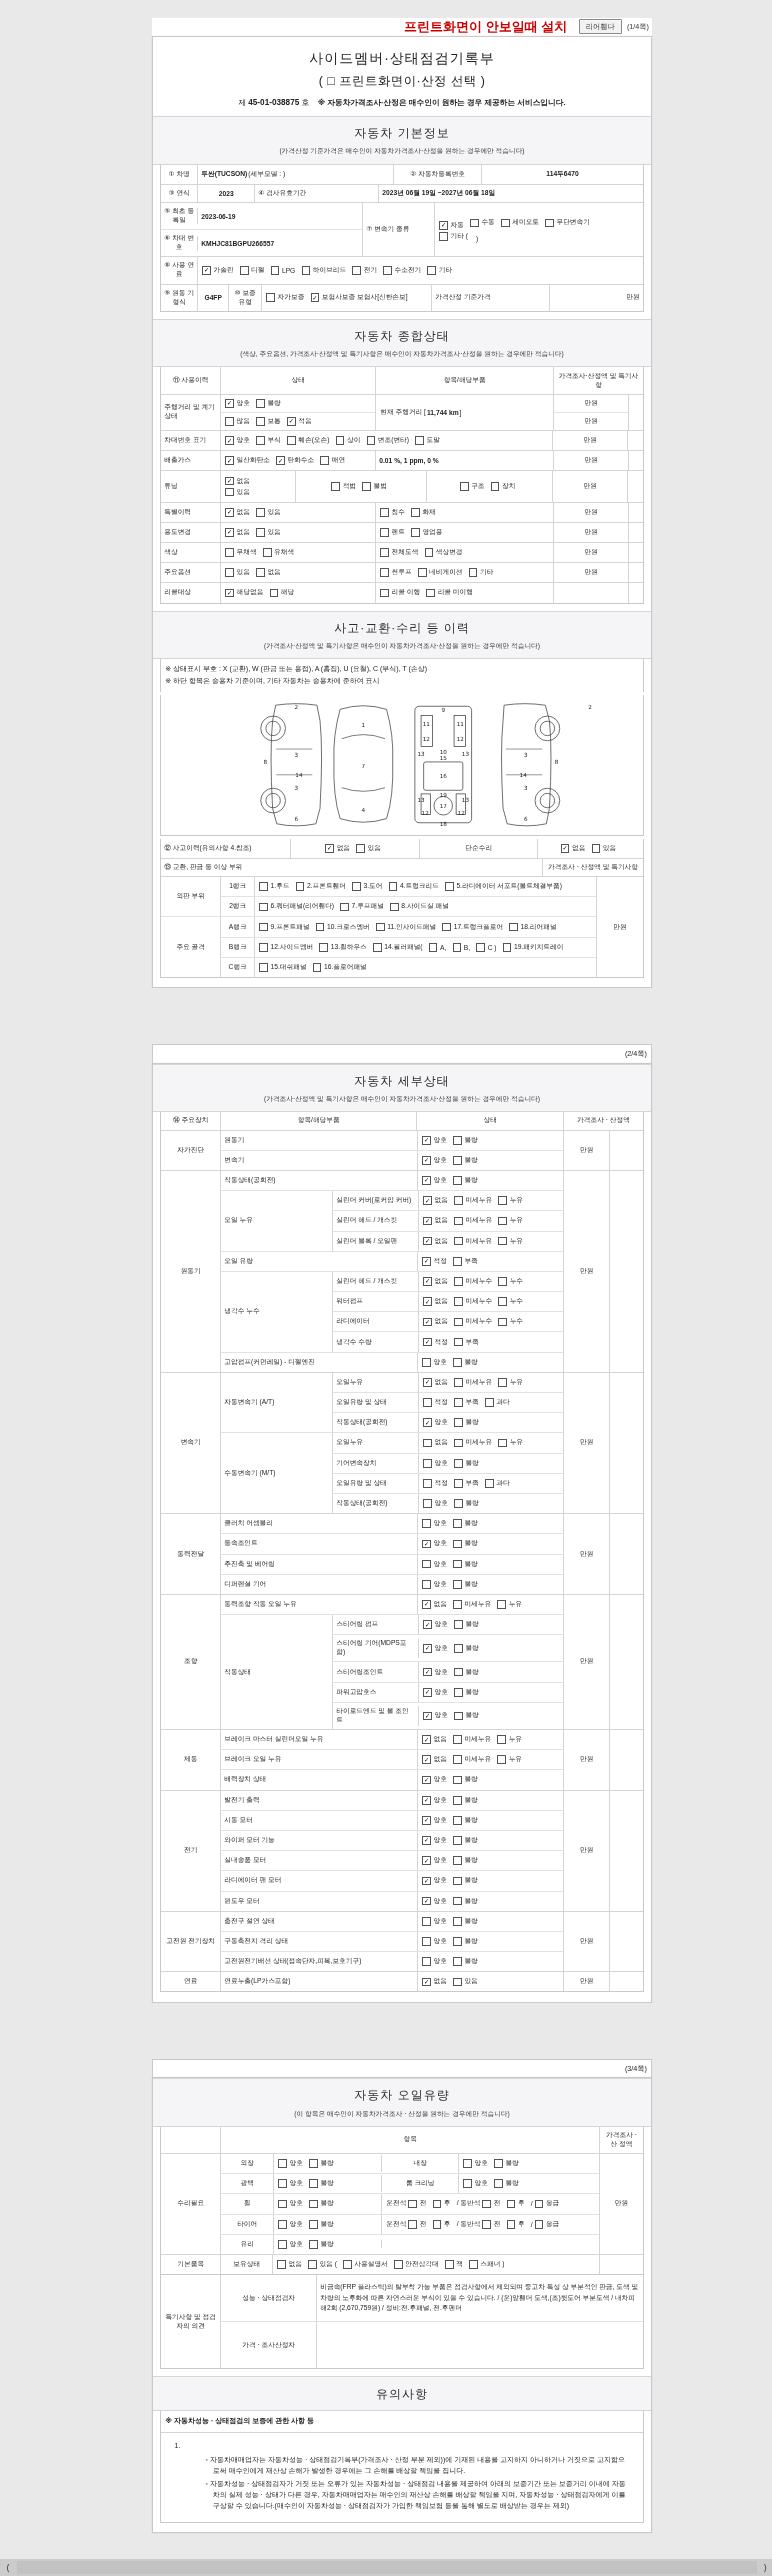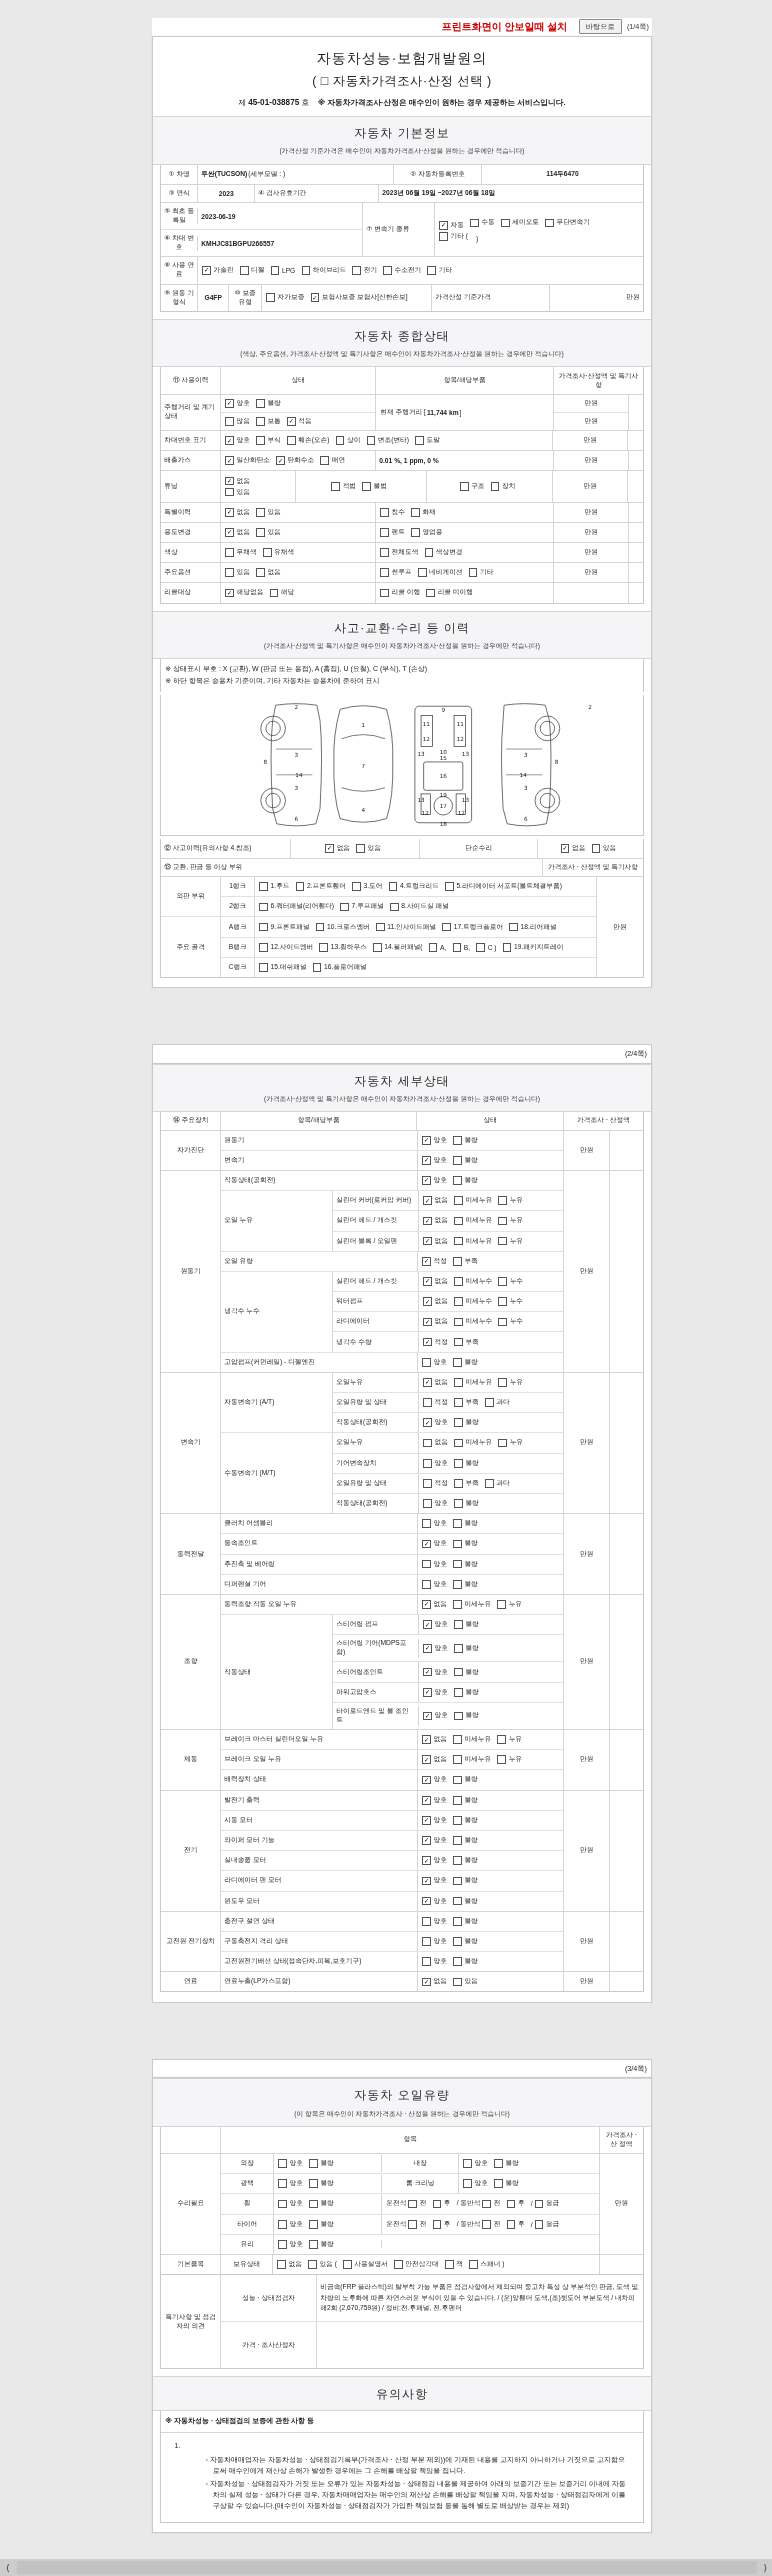--- a/index.html
+++ b/index.html
@@ -1,20 +1,20 @@
 <!DOCTYPE html>
 <html style="font-size:8.2px"><head>
 <meta charset="utf-8">
 <style>
   html,body{margin:0;padding:0;}
   body{width:773px;height:2576px;background:#e9e9e9;font-family:"Liberation Sans","DejaVu Sans",sans-serif;color:#222;position:relative;overflow:hidden;}
   .col{position:absolute;left:152px;width:500px;top:0;}
   
   .toolbar{height:14.4px;margin-top:17.5px;display:flex;align-items:center;justify-content:flex-end;background:#fff;padding:2.1px 3.1px 2.1px 0;}
-  .install{color:#c00;font-weight:bold;font-size:10px;margin-right:11.3px;}
+  .install{color:#c00;font-weight:bold;font-size:13px;margin-right:11.3px;}
   .printbtn{border:0.5px solid #8a8a8a;background:#f2f2f2;border-radius:1px;padding:1.5px 6.2px;font-size:7.2px;color:#333;box-shadow:inset 0 0.5px 0 #fff;}
   .pagemark{font-size:7.2px;color:#333;margin-left:5.2px;}
   .page{background:#fff;border:0.5px solid #c9c9c9;box-shadow:0 0 1px rgba(0,0,0,.15);padding:0 0 9.3px 0;}
   .gap{background:#e9e9e9;}
   .strip{background:#fff;border:0.5px solid #c9c9c9;border-bottom:none;height:17.5px;display:flex;align-items:center;justify-content:flex-end;padding-right:4.1px;font-size:7.2px;}
   
   .doc-head{text-align:center;padding:13.4px 0 5.2px 0;}
   .doc-title{font-size:14px;letter-spacing:1px;color:#222;}
   .doc-sub{font-size:12.4px;margin-top:4.1px;letter-spacing:0.5px;}
   .doc-no{font-size:7.7px;margin:8.2px 0 3.1px 0;}
@@ -58,28 +58,28 @@
   .harrow{width:15.5px;text-align:center;font-size:9.3px;color:#333;}
   .hthumb{flex:1;height:13.4px;margin:0 1px;background:#c2c2c2;border-radius:1px;}
 </style>
 </head>
 <body>
 
 <div class="col">
 
   <div class="toolbar">
     <span class="install">프린트화면이 안보일때 설치</span>
-    <button class="printbtn">바탕으로</button>
+    <button class="printbtn">리어휀다</button>
     <span class="pagemark">(1/4쪽)</span>
   </div>
 
   <div class="page">
     <div class="doc-head">
-      <div class="doc-title">자동차성능·보험개발원의</div>
-      <div class="doc-sub">(  □ 자동차가격조사·산정 선택  )</div>
+      <div class="doc-title">사이드멤버·상태점검기록부</div>
+      <div class="doc-sub">(  □ 프린트화면이·산정 선택  )</div>
       <div class="doc-no">
         <span>제</span>
         <b>45-01-038875</b>
         <span>호</span>
         &nbsp;&nbsp;&nbsp;<span class="bold">※ 자동차가격조사·산정은 매수인이 원하는 경우 제공하는 서비스입니다.</span>
       </div>
     </div>
 
     <div class="sec">
       <div class="sec-title">자동차 기본정보</div>

